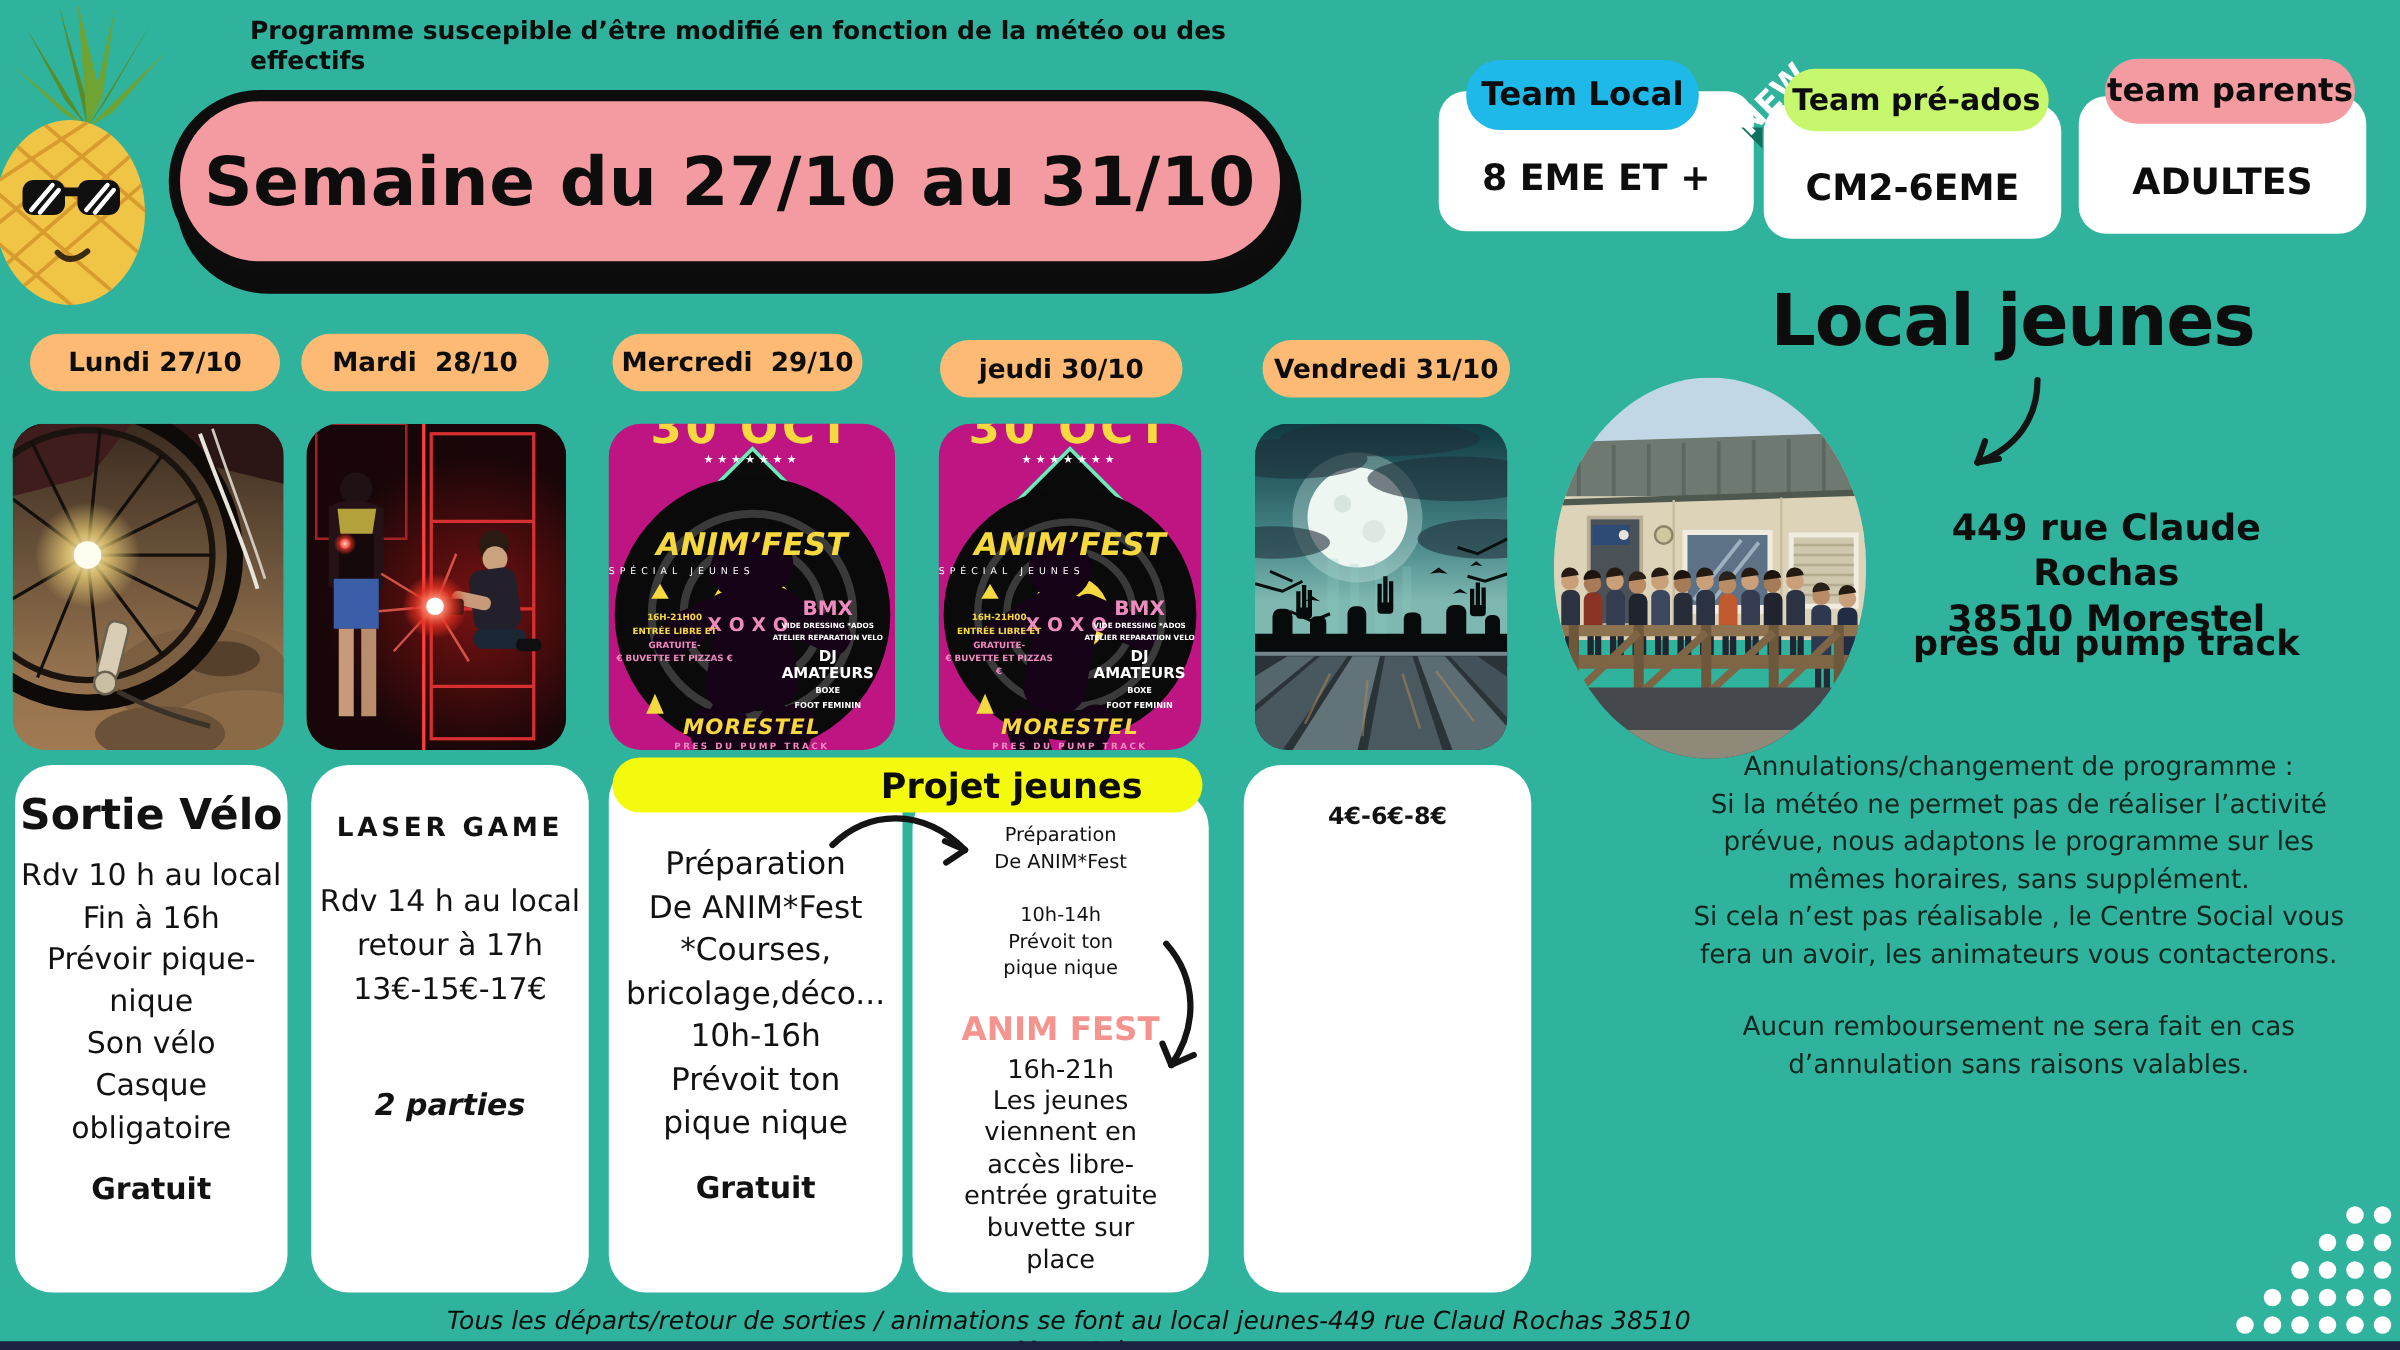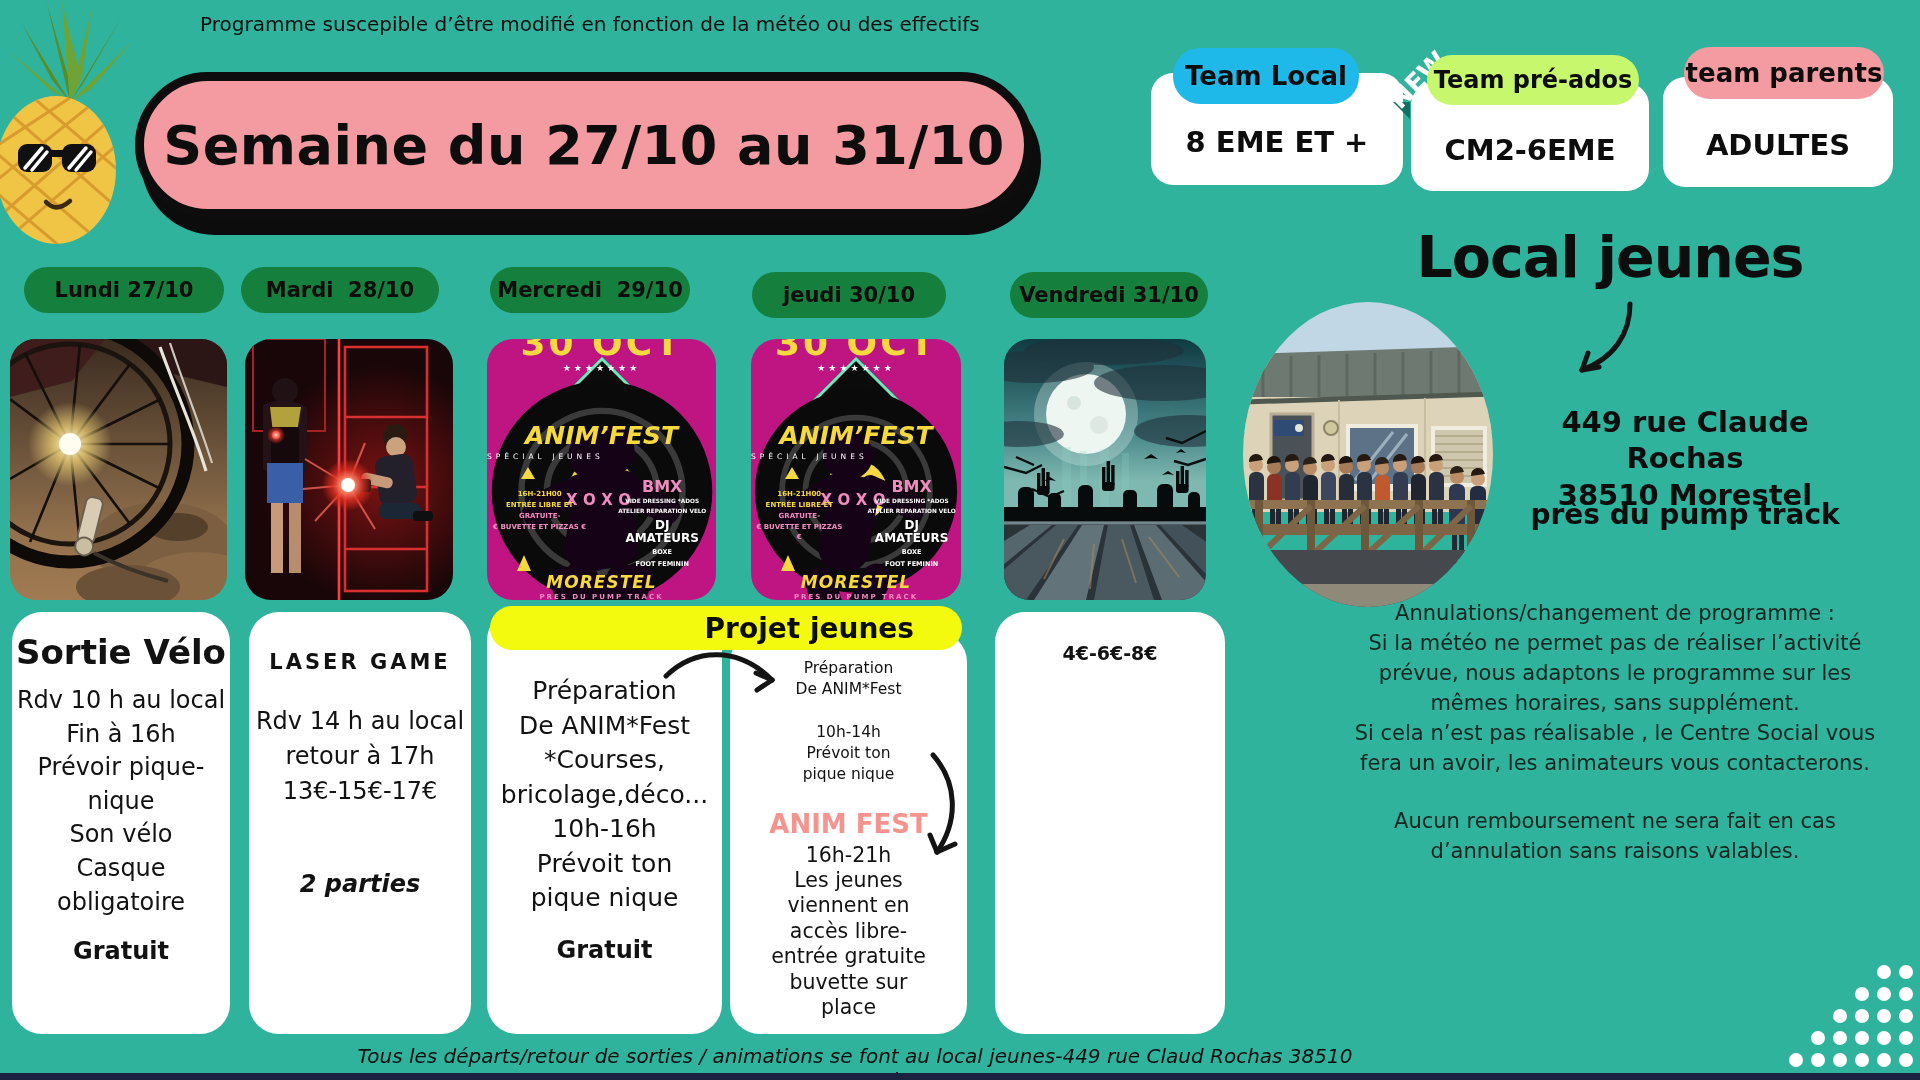--- a/index.html
+++ b/index.html
@@ -3,21 +3,21 @@
 <meta charset="utf-8">
 <style>
   html,body{margin:0;padding:0;background:#222;}
   .stage{position:relative;width:1920px;height:1080px;background:#2fb39c;overflow:hidden;
          font-family:"DejaVu Sans","Liberation Sans",sans-serif;color:#0d0d0d;}
   .preline{white-space:pre-line;}
 
   
   .pineapple{position:absolute;left:-8px;top:2px;width:160px;height:245px;}
   .dot-accent{position:absolute;left:163px;top:156px;width:22px;height:22px;border-radius:50%;background:#0d0d0d;}
-  .top-disclaimer{position:absolute;left:200px;top:12px;width:790px;font-size:20px;font-weight:normal;}
+  .top-disclaimer{position:absolute;left:200px;top:12px;width:790px;font-size:20px;font-weight:bold;}
   .main-banner{position:absolute;left:135px;top:72px;width:880px;height:128px;background:#f49ba1;
                border:9px solid #0d0d0d;border-radius:95px;box-shadow:7px 16px 0 1px #0c0c0c;
                display:flex;align-items:center;justify-content:center;}
   .main-banner .t{font-size:54px;font-weight:bold;letter-spacing:.5px;}
 
   
   .team-card{position:absolute;background:#fff;border-radius:22px;display:flex;align-items:center;
              justify-content:center;font-weight:bold;font-size:29px;}
   .team-card span{margin-top:26px;}
   .tc1{left:1151px;top:73px;width:252px;height:112px;}
@@ -28,21 +28,21 @@
   .tp1{left:1173px;top:48px;width:186px;height:56px;background:#1fb9e9;}
   .tp2{left:1427px;top:55px;width:212px;height:50px;background:#c6f76d;font-size:24px;}
   .tp3{left:1684px;top:47px;width:200px;height:52px;background:#f49ba1;}
   .ribbon-new{position:absolute;left:1378px;top:40px;width:80px;height:80px;z-index:2;color:#fff;
               font-weight:bold;font-size:26px;display:flex;align-items:center;justify-content:center;
               transform:rotate(-45deg);}
   .ribbon-fold{position:absolute;left:1393px;top:102px;width:0;height:0;
                border-right:17px solid #12705f;border-bottom:17px solid transparent;}
 
   
-  .day-pill{position:absolute;top:267px;height:46px;background:#15803d;border-radius:24px;display:flex;
+  .day-pill{position:absolute;top:267px;height:46px;background:#fdba74;border-radius:24px;display:flex;
             align-items:center;justify-content:center;font-weight:bold;font-size:21px;white-space:pre;}
   .dp1{left:24px;width:200px;} .dp2{left:241px;width:198px;} .dp3{left:490px;width:200px;}
   .dp4{left:752px;width:194px;top:272px;} .dp5{left:1010px;width:198px;top:272px;}
 
   
   .day-img{position:absolute;top:339px;height:261px;border-radius:26px;overflow:hidden;}
   .di1{left:10px;width:217px;} .di2{left:245px;width:208px;} .di3{left:487px;width:229px;}
   .di4{left:751px;width:210px;} .di5{left:1004px;width:202px;}
   .day-img svg{display:block;width:100%;height:100%;}
 

